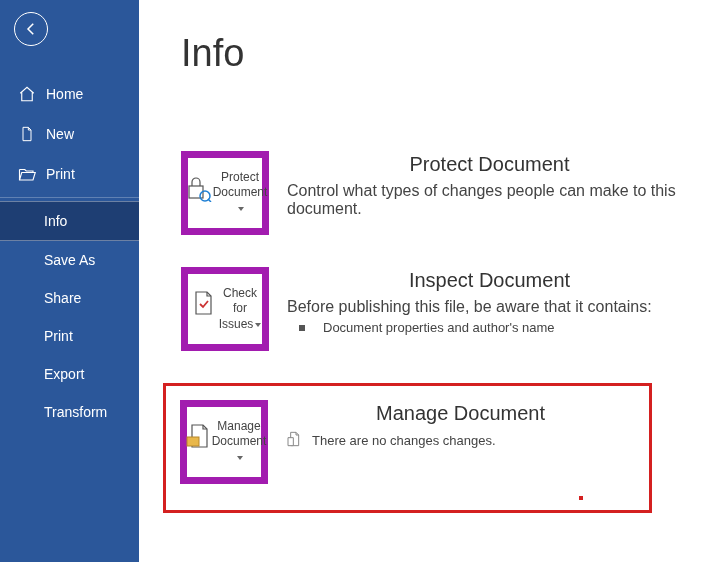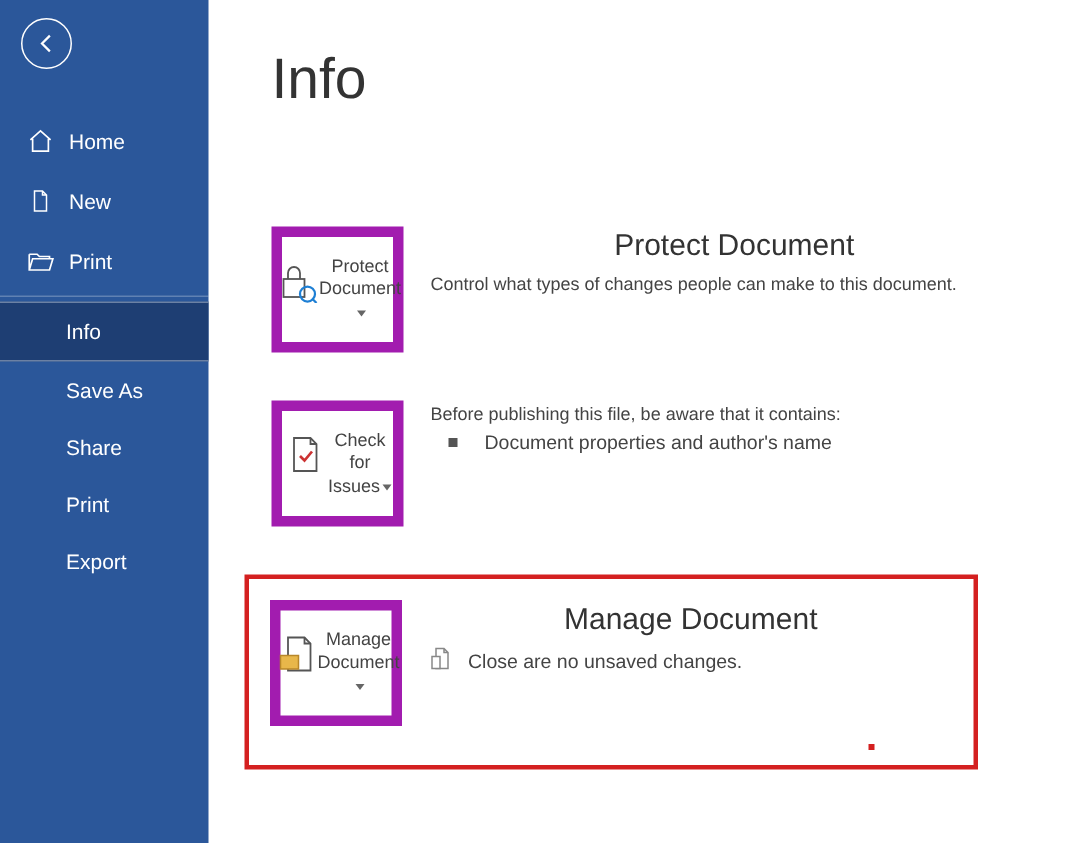--- a/index.html
+++ b/index.html
@@ -15,21 +15,21 @@
     .nav-icon { width: 18px; height: 18px; display: flex; align-items: center; justify-content: center; }
     .content { flex: 1; padding: 32px 20px 20px 42px; }
     .page-title { font-size: 38px; font-weight: 300; color: #333; margin-bottom: 76px; }
     .section { display: flex; gap: 18px; align-items: flex-start; margin-bottom: 32px; }
     .tile { width: 88px; height: 84px; border: 7px solid #a21caf; background: #fff; display: flex; flex-direction: row; align-items: center; justify-content: center; cursor: pointer; font-size: 12px; color: #444; line-height: 1.3; text-align: center; position: relative; }
     .tile-icon { margin-bottom: 6px; }
     .tile-label { display: flex; flex-direction: column; align-items: center; }
     .tile-drop { display: inline-block; width: 0; height: 0; border-left: 3px solid transparent; border-right: 3px solid transparent; border-top: 4px solid #666; margin-left: 2px; vertical-align: middle; }
     .section-body { flex: 1; padding-top: 2px; }
     .section-title { font-size: 20px; color: #333; font-weight: 400; margin-bottom: 6px; text-align: center; }
-    .section-desc { font-size: 12px; color: #444; }
+    .section-desc { font-size: 16px; color: #444; }
     .bullet-row { display: flex; align-items: flex-start; gap: 18px; font-size: 13px; color: #444; margin-top: 4px; padding-left: 12px; }
     .bullet { width: 6px; height: 6px; background: #555; margin-top: 5px; flex-shrink: 0; }
     .manage-row { display: flex; align-items: center; gap: 10px; font-size: 13px; color: #444; margin-top: 6px; }
     .highlight { border: 3px solid #d42020; padding: 14px 14px 26px 14px; margin-left: -18px; margin-right: 40px; position: relative; }
     .highlight::after { content: ''; position: absolute; right: 66px; bottom: 10px; width: 4px; height: 4px; background: #d42020; }
   </style>
 </head>
 <body>
 
 <div class="layout">
@@ -75,20 +75,23 @@
         </div>
       <div class="nav-item no-icon">
           <span>Share</span>
         </div>
       <div class="nav-item no-icon">
           <span>Print</span>
         </div>
       <div class="nav-item no-icon">
           <span>Export</span>
         </div>
+      <div class="nav-item no-icon">
+          <span>Transform</span>
+        </div>
     </div>
   </div>
 
   <div class="content">
     <h1 class="page-title">Info</h1>
 
     <div class="section">
       <div class="tile">
         <div class="tile-icon">
           <svg width="30" height="28" viewBox="0 0 30 28" fill="none">
@@ -117,20 +120,21 @@
               <path d="M19 2 V6 H23" stroke="#555" stroke-width="1.2" fill="none"></path>
               <path d="M12 14 L15 17 L20 11" stroke="#c33" stroke-width="1.8" fill="none"></path>
             </svg>
         </div>
         <div class="tile-label">
           <span>Check for</span>
           <span><span>Issues</span><span class="tile-drop"></span></span>
         </div>
       </div>
       <div class="section-body">
+        <div class="section-title">Inspect Document</div>
         <div class="section-desc">Before publishing this file, be aware that it contains:</div>
         <div class="bullet-row">
           <div class="bullet"></div>
           <span>Document properties and author's name</span>
         </div>
       </div>
     </div>
 
     <div class="highlight">
       <div class="section" style="margin-bottom:0">
@@ -149,20 +153,20 @@
         </div>
         <div class="section-body">
           <div class="section-title">Manage Document</div>
           <div class="manage-row">
             <span>
               <svg width="16" height="16" viewBox="0 0 24 24" fill="none" stroke="#888" stroke-width="1.5">
                   <path d="M7 2 H15 L19 6 V22 H7 Z M15 2 V6 H19"></path>
                   <path d="M3 10 H11 V22 H3 Z" fill="#fff"></path>
                 </svg>
             </span>
-            <span>Close are no unsaved changes.</span>
+            <span>There are no changes changes.</span>
           </div>
         </div>
       </div>
     </div>
 
   </div>
 </div>
 
 </body></html>

